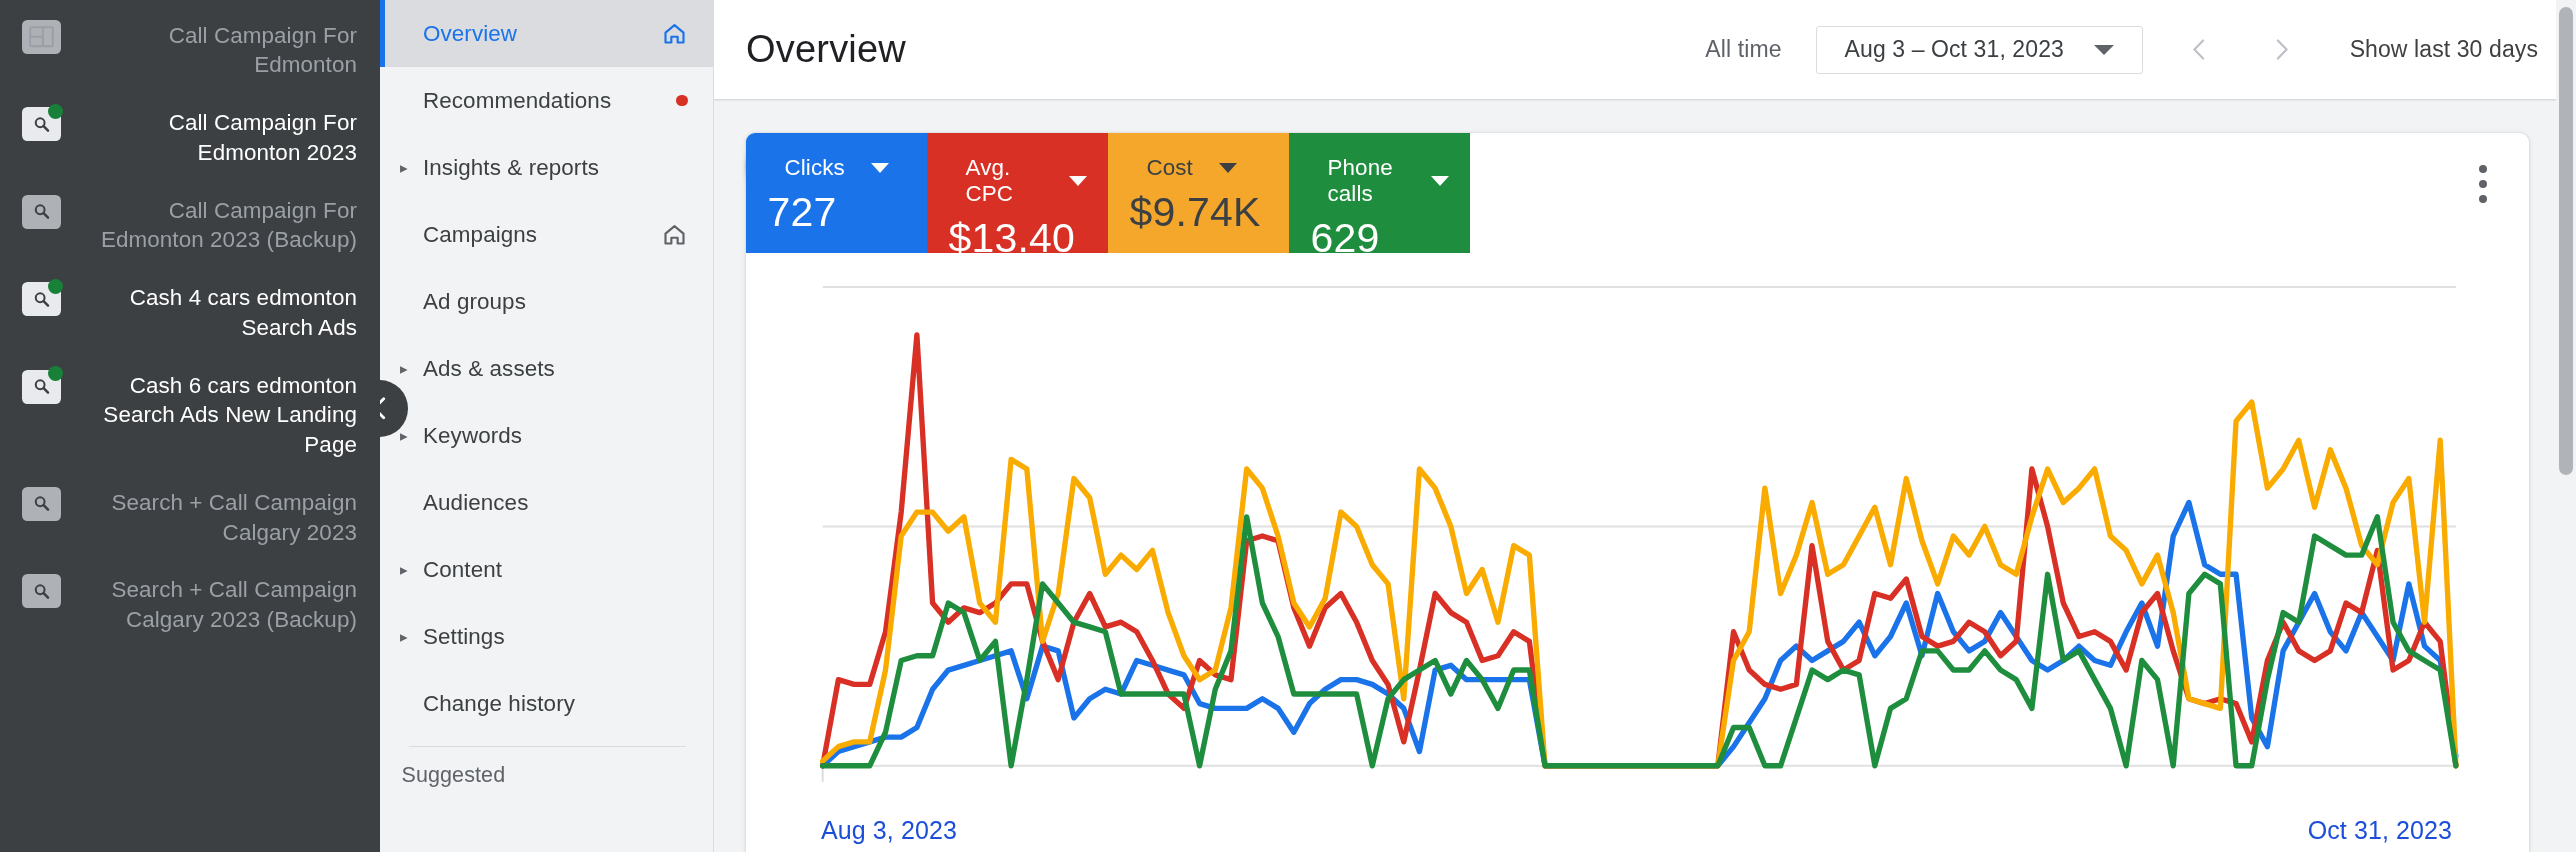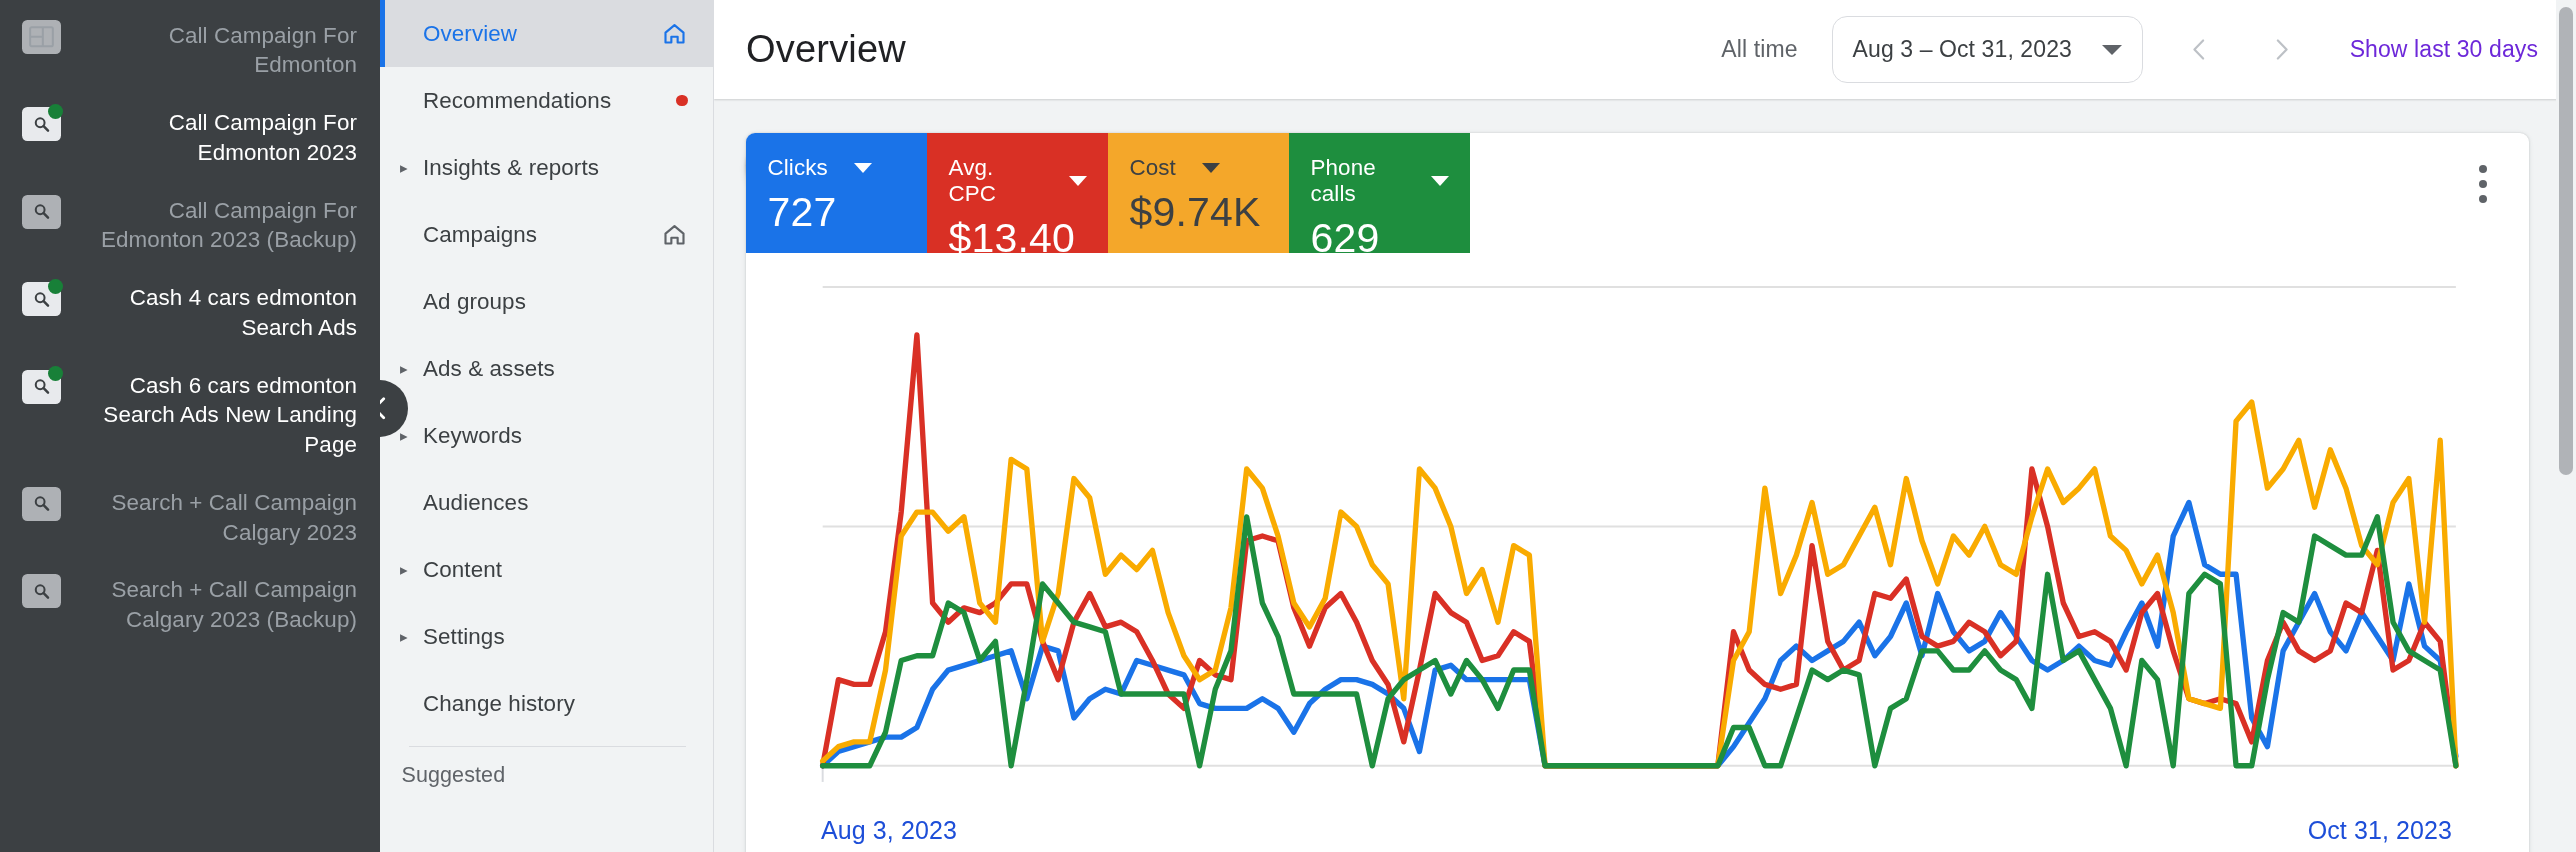--- a/index.html
+++ b/index.html
@@ -215,26 +215,26 @@
   }
 
   .all-time-label {
     font-size: 23px;
     color: #5f6368;
     margin-right: 18px;
     letter-spacing: 0.1px;
   }
 
   .date-select {
-    height: 67px;
+    height: 48px;
     border: 0.9px solid #dadce0;
-    border-radius: 15px;
-    display: flex;
-    align-items: center;
-    padding: 0 20px;
+    border-radius: 3px;
+    display: flex;
+    align-items: center;
+    padding: 0 28px;
     gap: 30.5px;
     cursor: pointer;
     background: #fff;
   }
   .date-select-text {
     font-size: 23px;
     color: #3c4043;
     letter-spacing: 0.1px;
     white-space: nowrap;
   }
@@ -250,21 +250,21 @@
     height: 54px;
     display: flex;
     align-items: center;
     justify-content: center;
     cursor: pointer;
     margin-left: 12.6px;
   }
 
   .show-last-link {
     font-size: 23px;
-    color: #6d28d9;
+    color: #404040;
     font-weight: 500;
     letter-spacing: 0.1px;
     margin-left: 25px;
     cursor: pointer;
     white-space: nowrap;
   }
 
   
   .toolbar {
     height: 133px;
@@ -349,20 +349,21 @@
     cursor: pointer;
   }
 
   .metric-name {
     display: flex;
     align-items: center;
     gap: 26px;
     font-size: 22.4px;
     letter-spacing: 0.1px;
     margin-bottom: 9px;
+    margin-left: 17px;
   }
   .metric-value {
     font-size: 41px;
     letter-spacing: 0.2px;
     line-height: 1.1;
     font-weight: 400;
   }
 
   .metric-caret {
     width: 0; height: 0;

